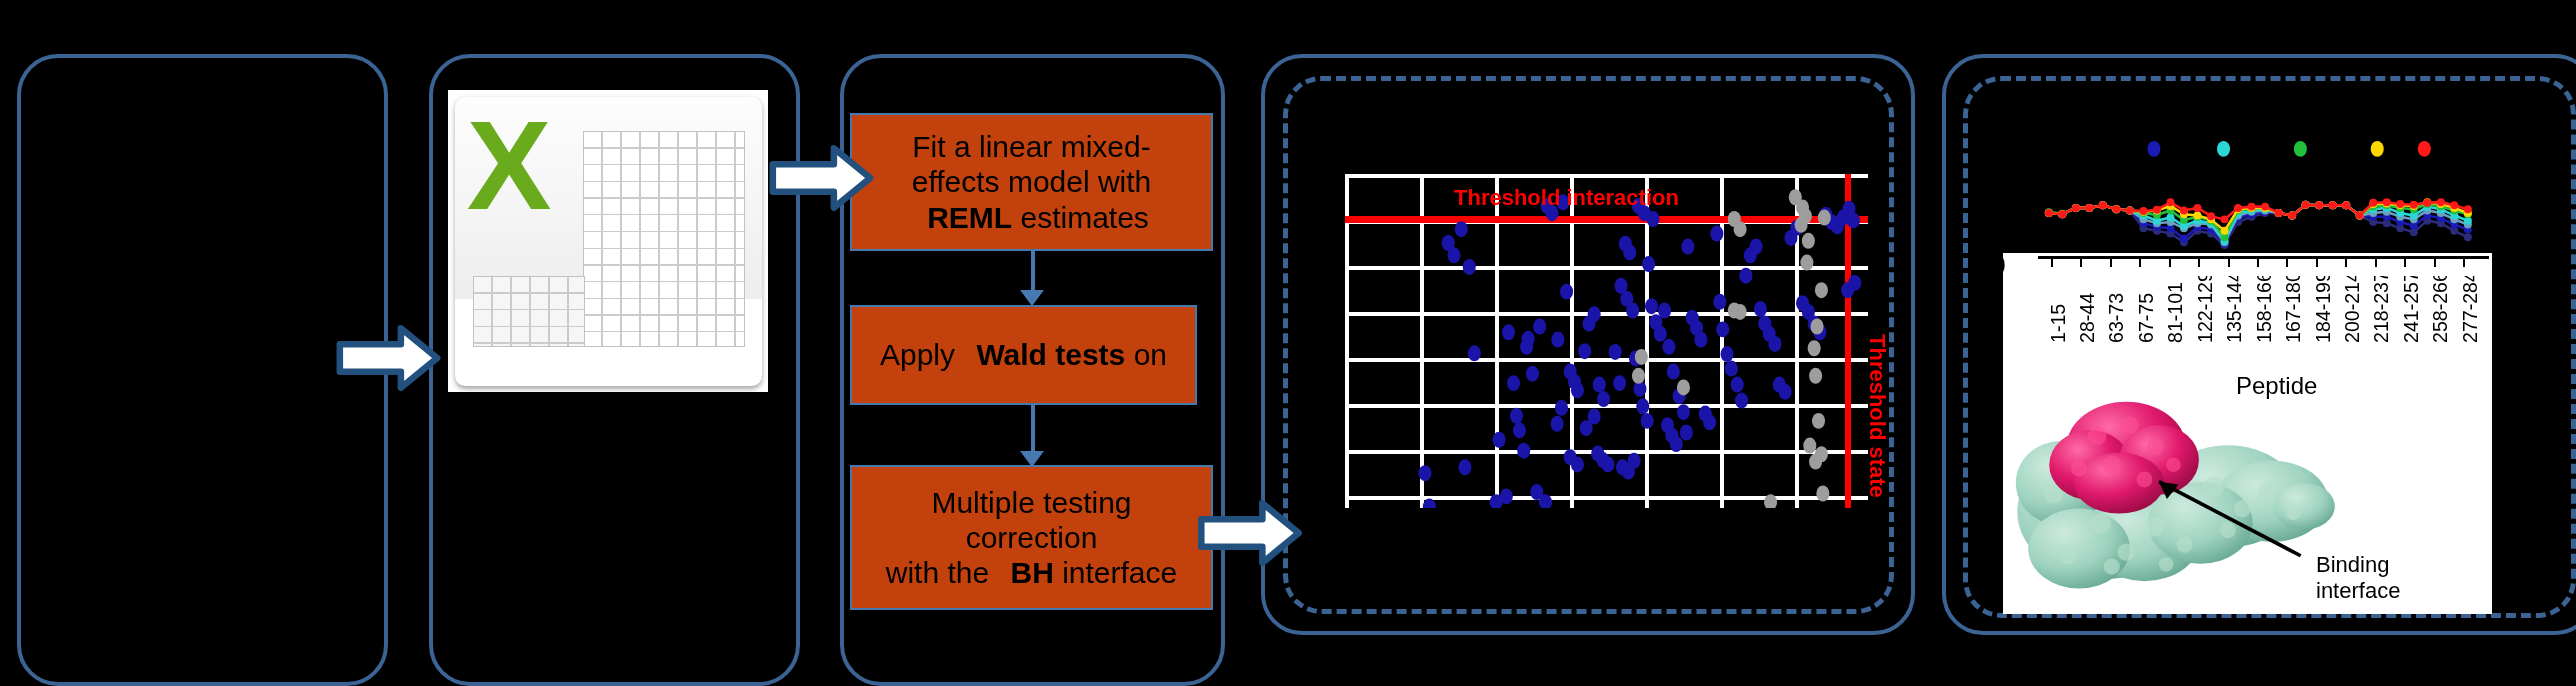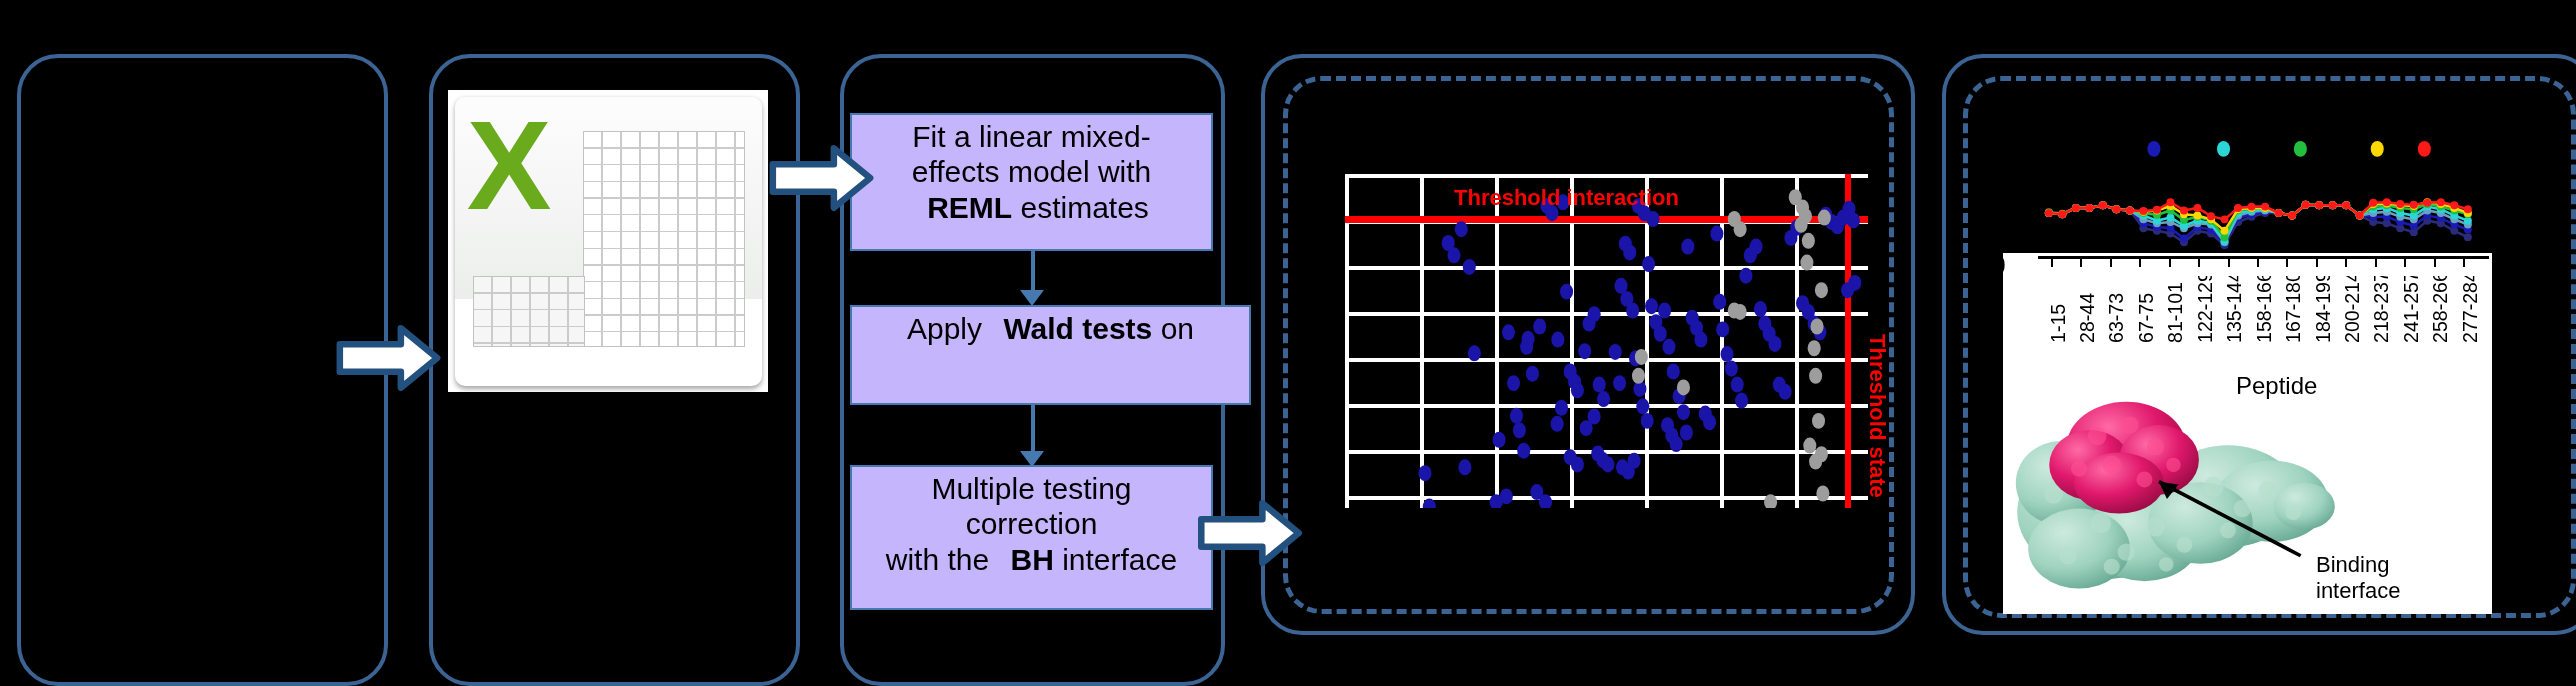--- a/index.html
+++ b/index.html
@@ -4,22 +4,22 @@
 <style>
   html,body{margin:0;padding:0;background:#000;}
   body{width:2576px;height:687px;overflow:hidden;font-family:"Liberation Sans",sans-serif;}
   .stage{position:relative;width:2576px;height:687px;background:#000;}
 
   
   .panel{position:absolute;border:4.4px solid #3b6494;border-radius:41px;background:#000;box-sizing:border-box;}
   .panel-dashed{position:absolute;border:5.1px dashed #3b6494;border-radius:38px;background:transparent;box-sizing:border-box;}
 
   
-  .procbox{position:absolute;background:#c4b5fd;border:2.2px solid #4679b0;box-sizing:border-box;
-           display:flex;justify-content:center;text-align:center;
+  .procbox{position:absolute;background:#c2410c;border:2.2px solid #4679b0;box-sizing:border-box;
+           display:flex;align-items:center;justify-content:center;text-align:center;
            color:#000;font-size:30px;line-height:1.17;padding:4.4px 7.3px;}
   .procbox b{font-weight:bold;margin-left:13px;}
 
   
   .blockarrow{position:absolute;}
 
   
   .connector{position:absolute;background:#4679b0;width:3.6px;}
   .conn-head{position:absolute;width:0;height:0;border-left:12.4px solid transparent;
              border-right:12.4px solid transparent;border-top:16px solid #4679b0;}
@@ -96,21 +96,21 @@
     <div>
       <span>Fit a linear mixed-</span><br>
       <span>effects model with</span><br>
       <b>REML</b><span> estimates</span>
     </div>
   </div>
 
   <div class="connector" style="left:1031px;top:251px;height:42px;"></div>
   <div class="conn-head" style="left:1020px;top:290px;"></div>
 
-  <div class="procbox" style="left:850px;top:305px;width:401px;height:100px;">
+  <div class="procbox" style="left:850px;top:305px;width:347px;height:100px;">
     <div>
       <span>Apply </span><b>Wald tests</b><span> on</span><br>
     </div>
   </div>
 
   <div class="connector" style="left:1031px;top:405px;height:49px;"></div>
   <div class="conn-head" style="left:1020px;top:451px;"></div>
 
   <div class="procbox" style="left:850px;top:465px;width:363px;height:145px;">
     <div>

